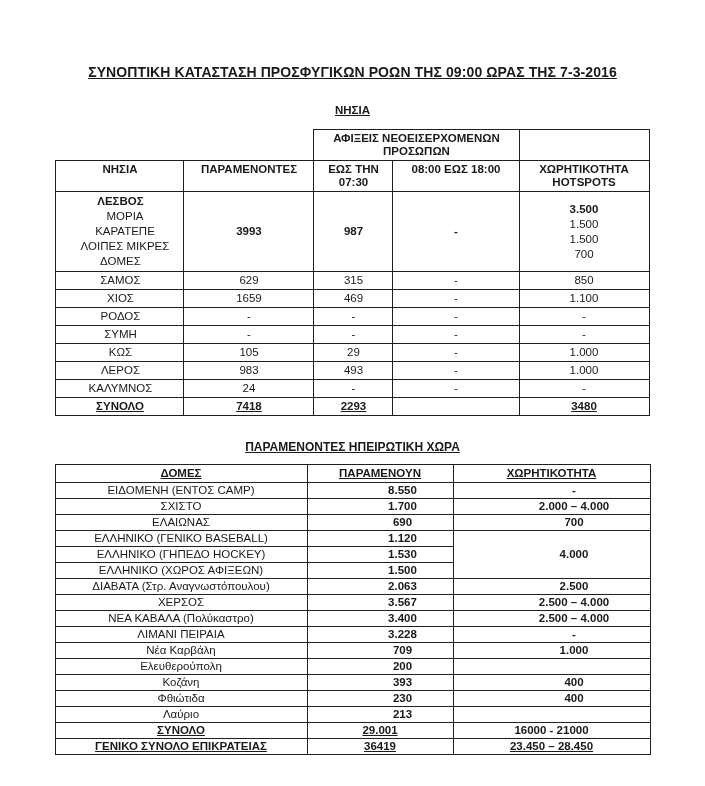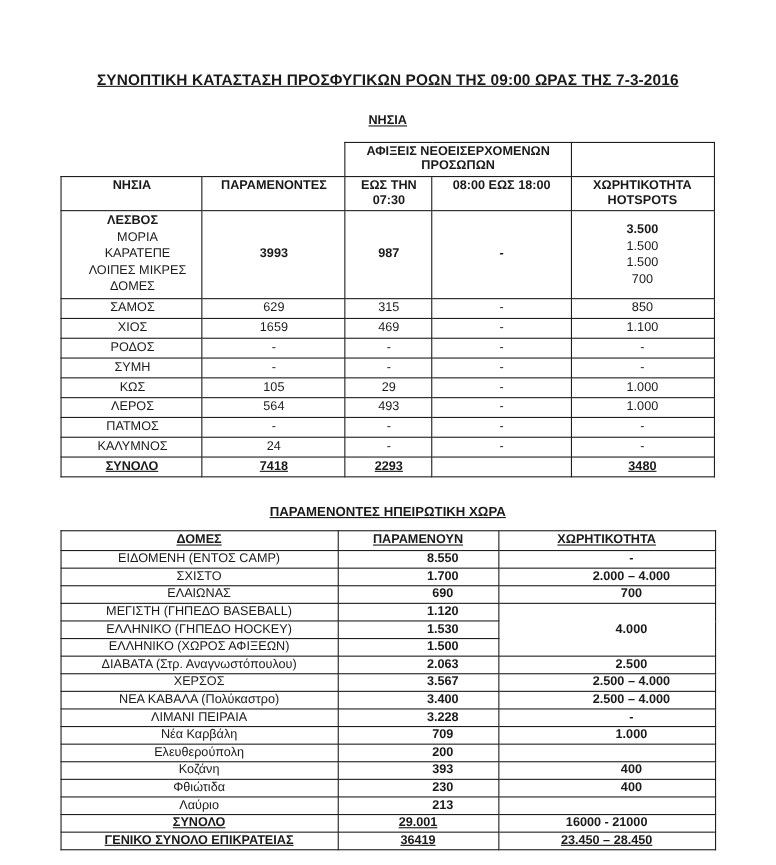--- a/index.html
+++ b/index.html
@@ -161,31 +161,24 @@
         </tr>
         <tr>
           <td class="name-cell">ΚΩΣ</td>
           <td class="num">105</td>
           <td class="num">29</td>
           <td class="num">-</td>
           <td class="num">1.000</td>
         </tr>
         <tr>
           <td class="name-cell">ΛΕΡΟΣ</td>
-          <td class="num">564</td>
+          <td class="num">983</td>
           <td class="num">493</td>
           <td class="num">-</td>
           <td class="num">1.000</td>
-        </tr>
-        <tr>
-          <td class="name-cell">ΠΑΤΜΟΣ</td>
-          <td class="num">-</td>
-          <td class="num">-</td>
-          <td class="num">-</td>
-          <td class="num">-</td>
         </tr>
         <tr>
           <td class="name-cell">ΚΑΛΥΜΝΟΣ</td>
           <td class="num">24</td>
           <td class="num">-</td>
           <td class="num">-</td>
           <td class="num">-</td>
         </tr>
       </tbody>
     <tbody>
@@ -224,21 +217,21 @@
           <td class="site-name">ΣΧΙΣΤΟ</td>
           <td class="val">1.700</td>
           <td class="val">2.000 – 4.000</td>
         </tr>
         <tr>
           <td class="site-name">ΕΛΑΙΩΝΑΣ</td>
           <td class="val">690</td>
           <td class="val">700</td>
         </tr>
         <tr>
-          <td class="site-name">ΜΕΓΙΣΤΗ (ΓΗΠΕΔΟ BASEBALL)</td>
+          <td class="site-name">ΕΛΛΗΝΙΚΟ (ΓΕΝΙΚΟ BASEBALL)</td>
           <td class="val">1.120</td>
           <td class="val" rowspan="3">4.000</td>
         </tr>
         <tr>
           <td class="site-name">ΕΛΛΗΝΙΚΟ (ΓΗΠΕΔΟ HOCKEY)</td>
           <td class="val">1.530</td>
         </tr>
         <tr>
           <td class="site-name">ΕΛΛΗΝΙΚΟ (ΧΩΡΟΣ ΑΦΙΞΕΩΝ)</td>
           <td class="val">1.500</td>

